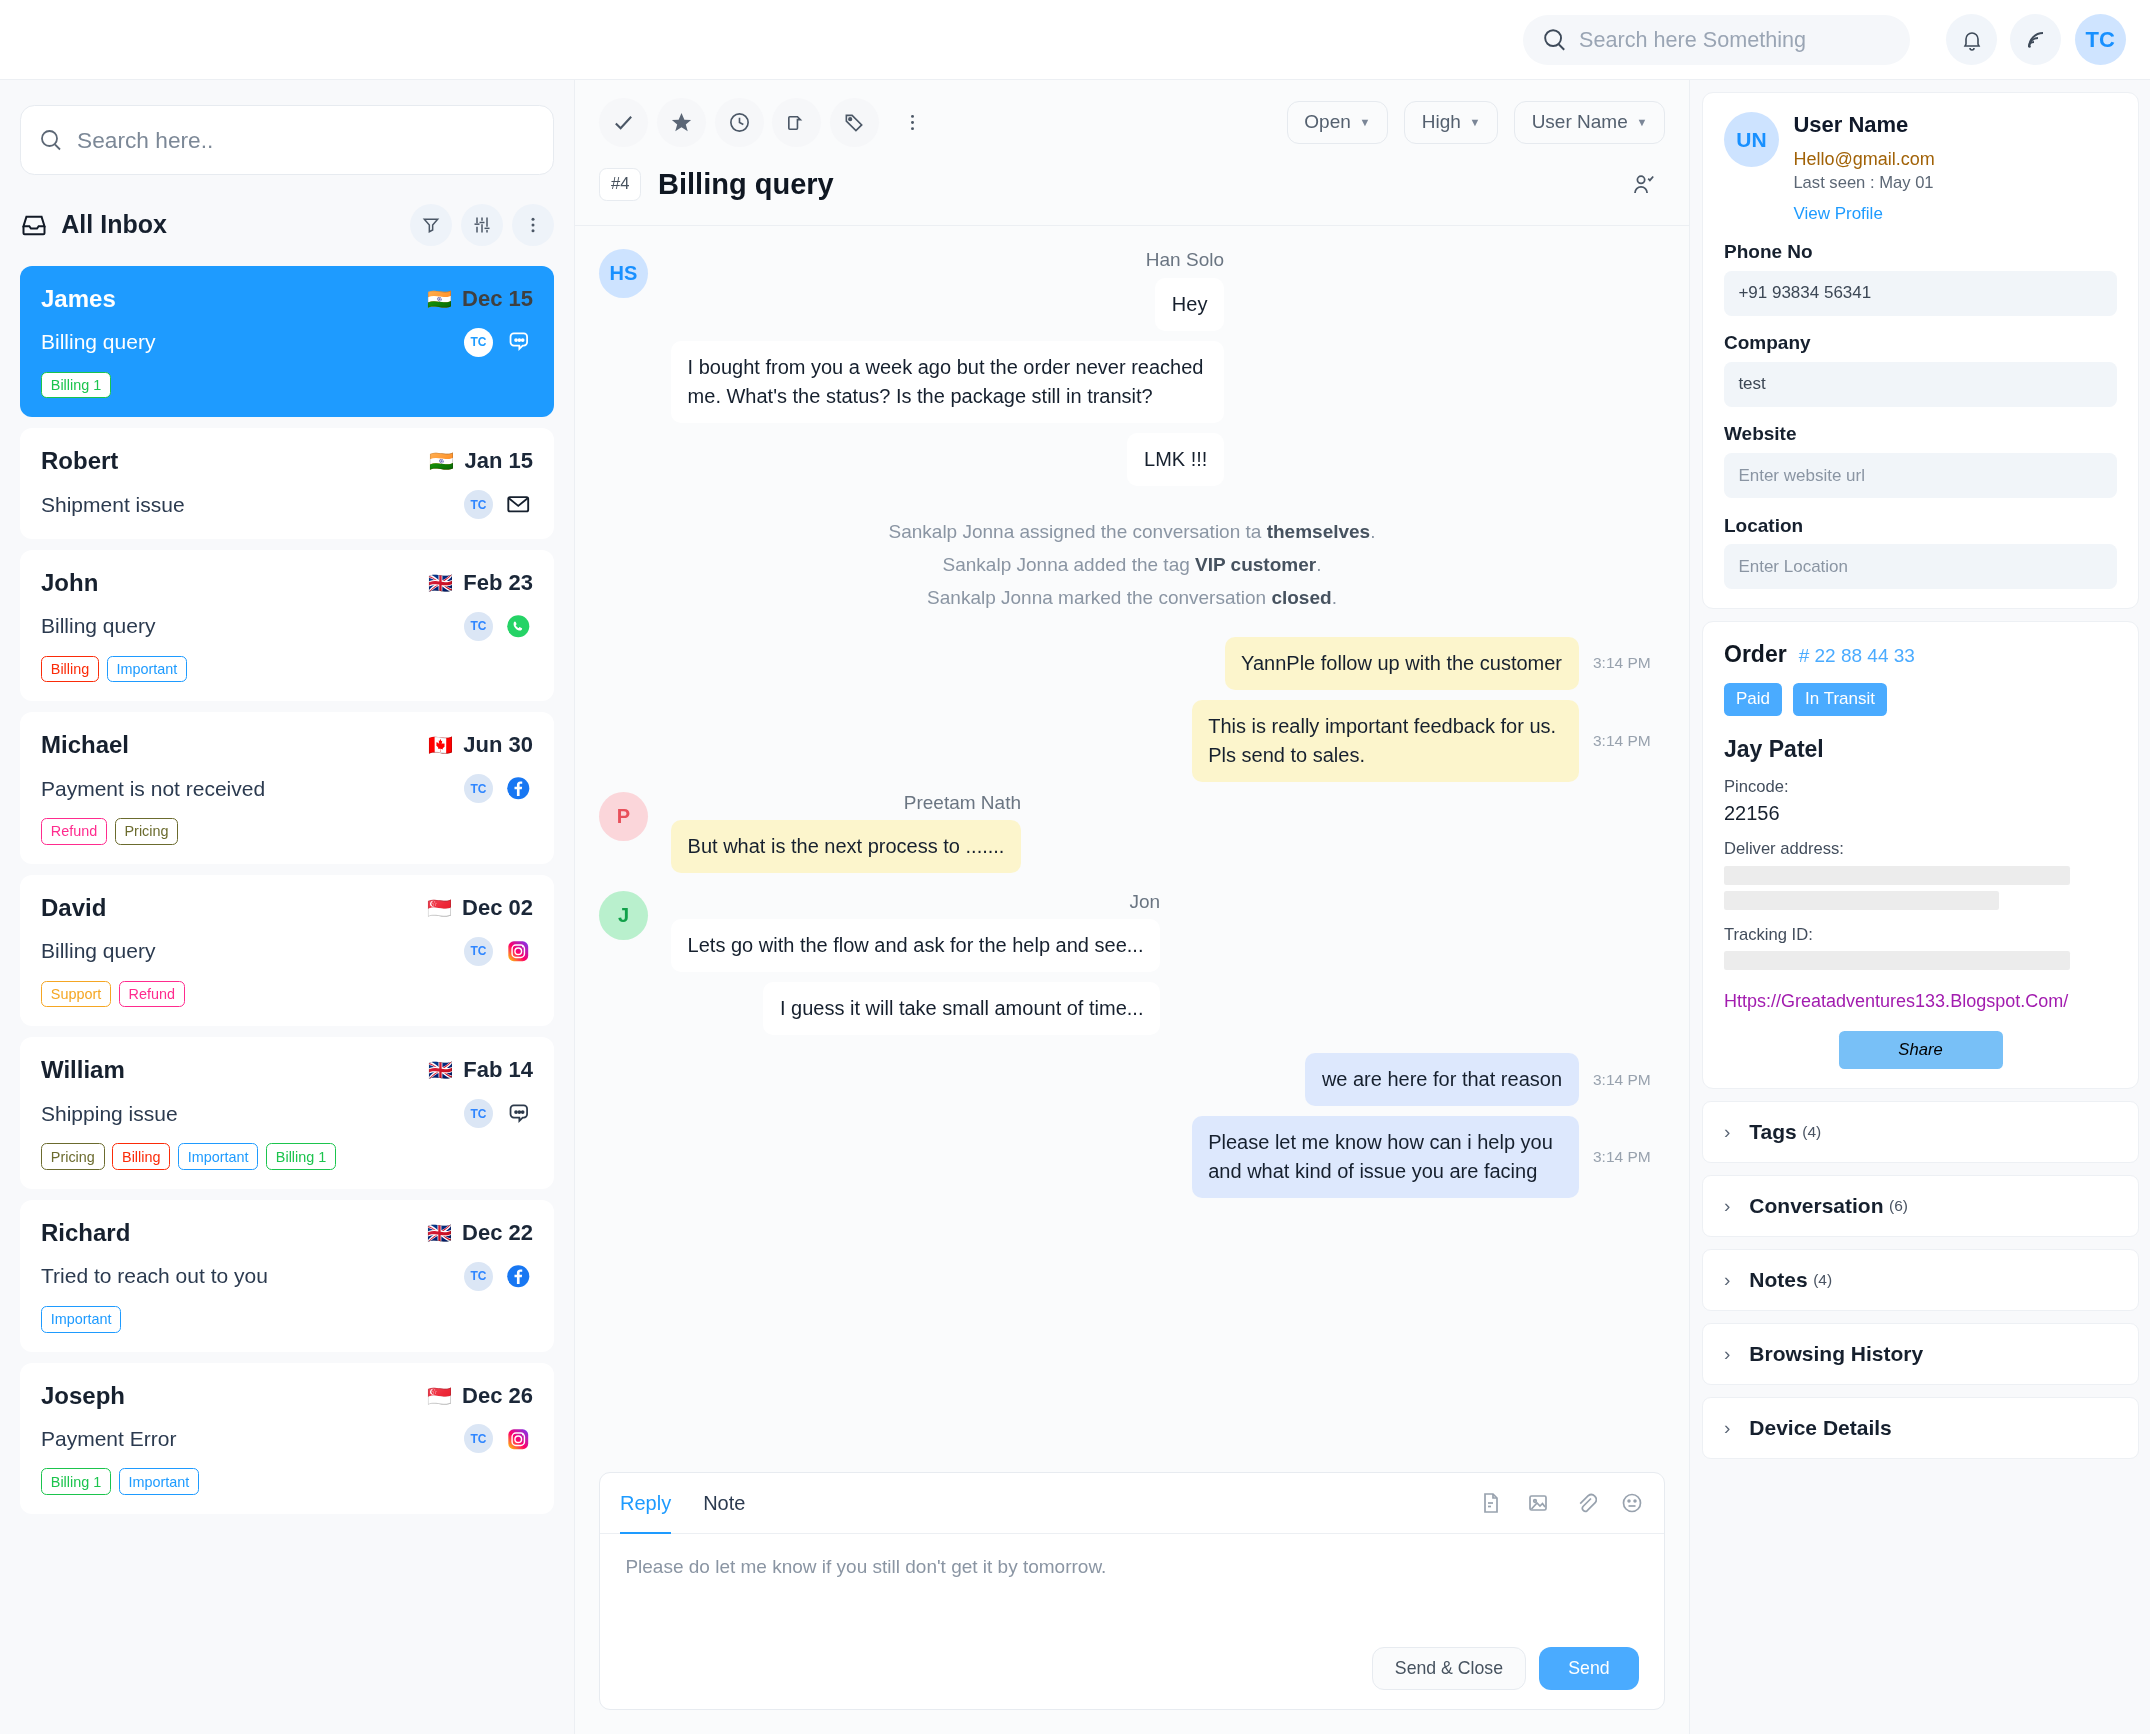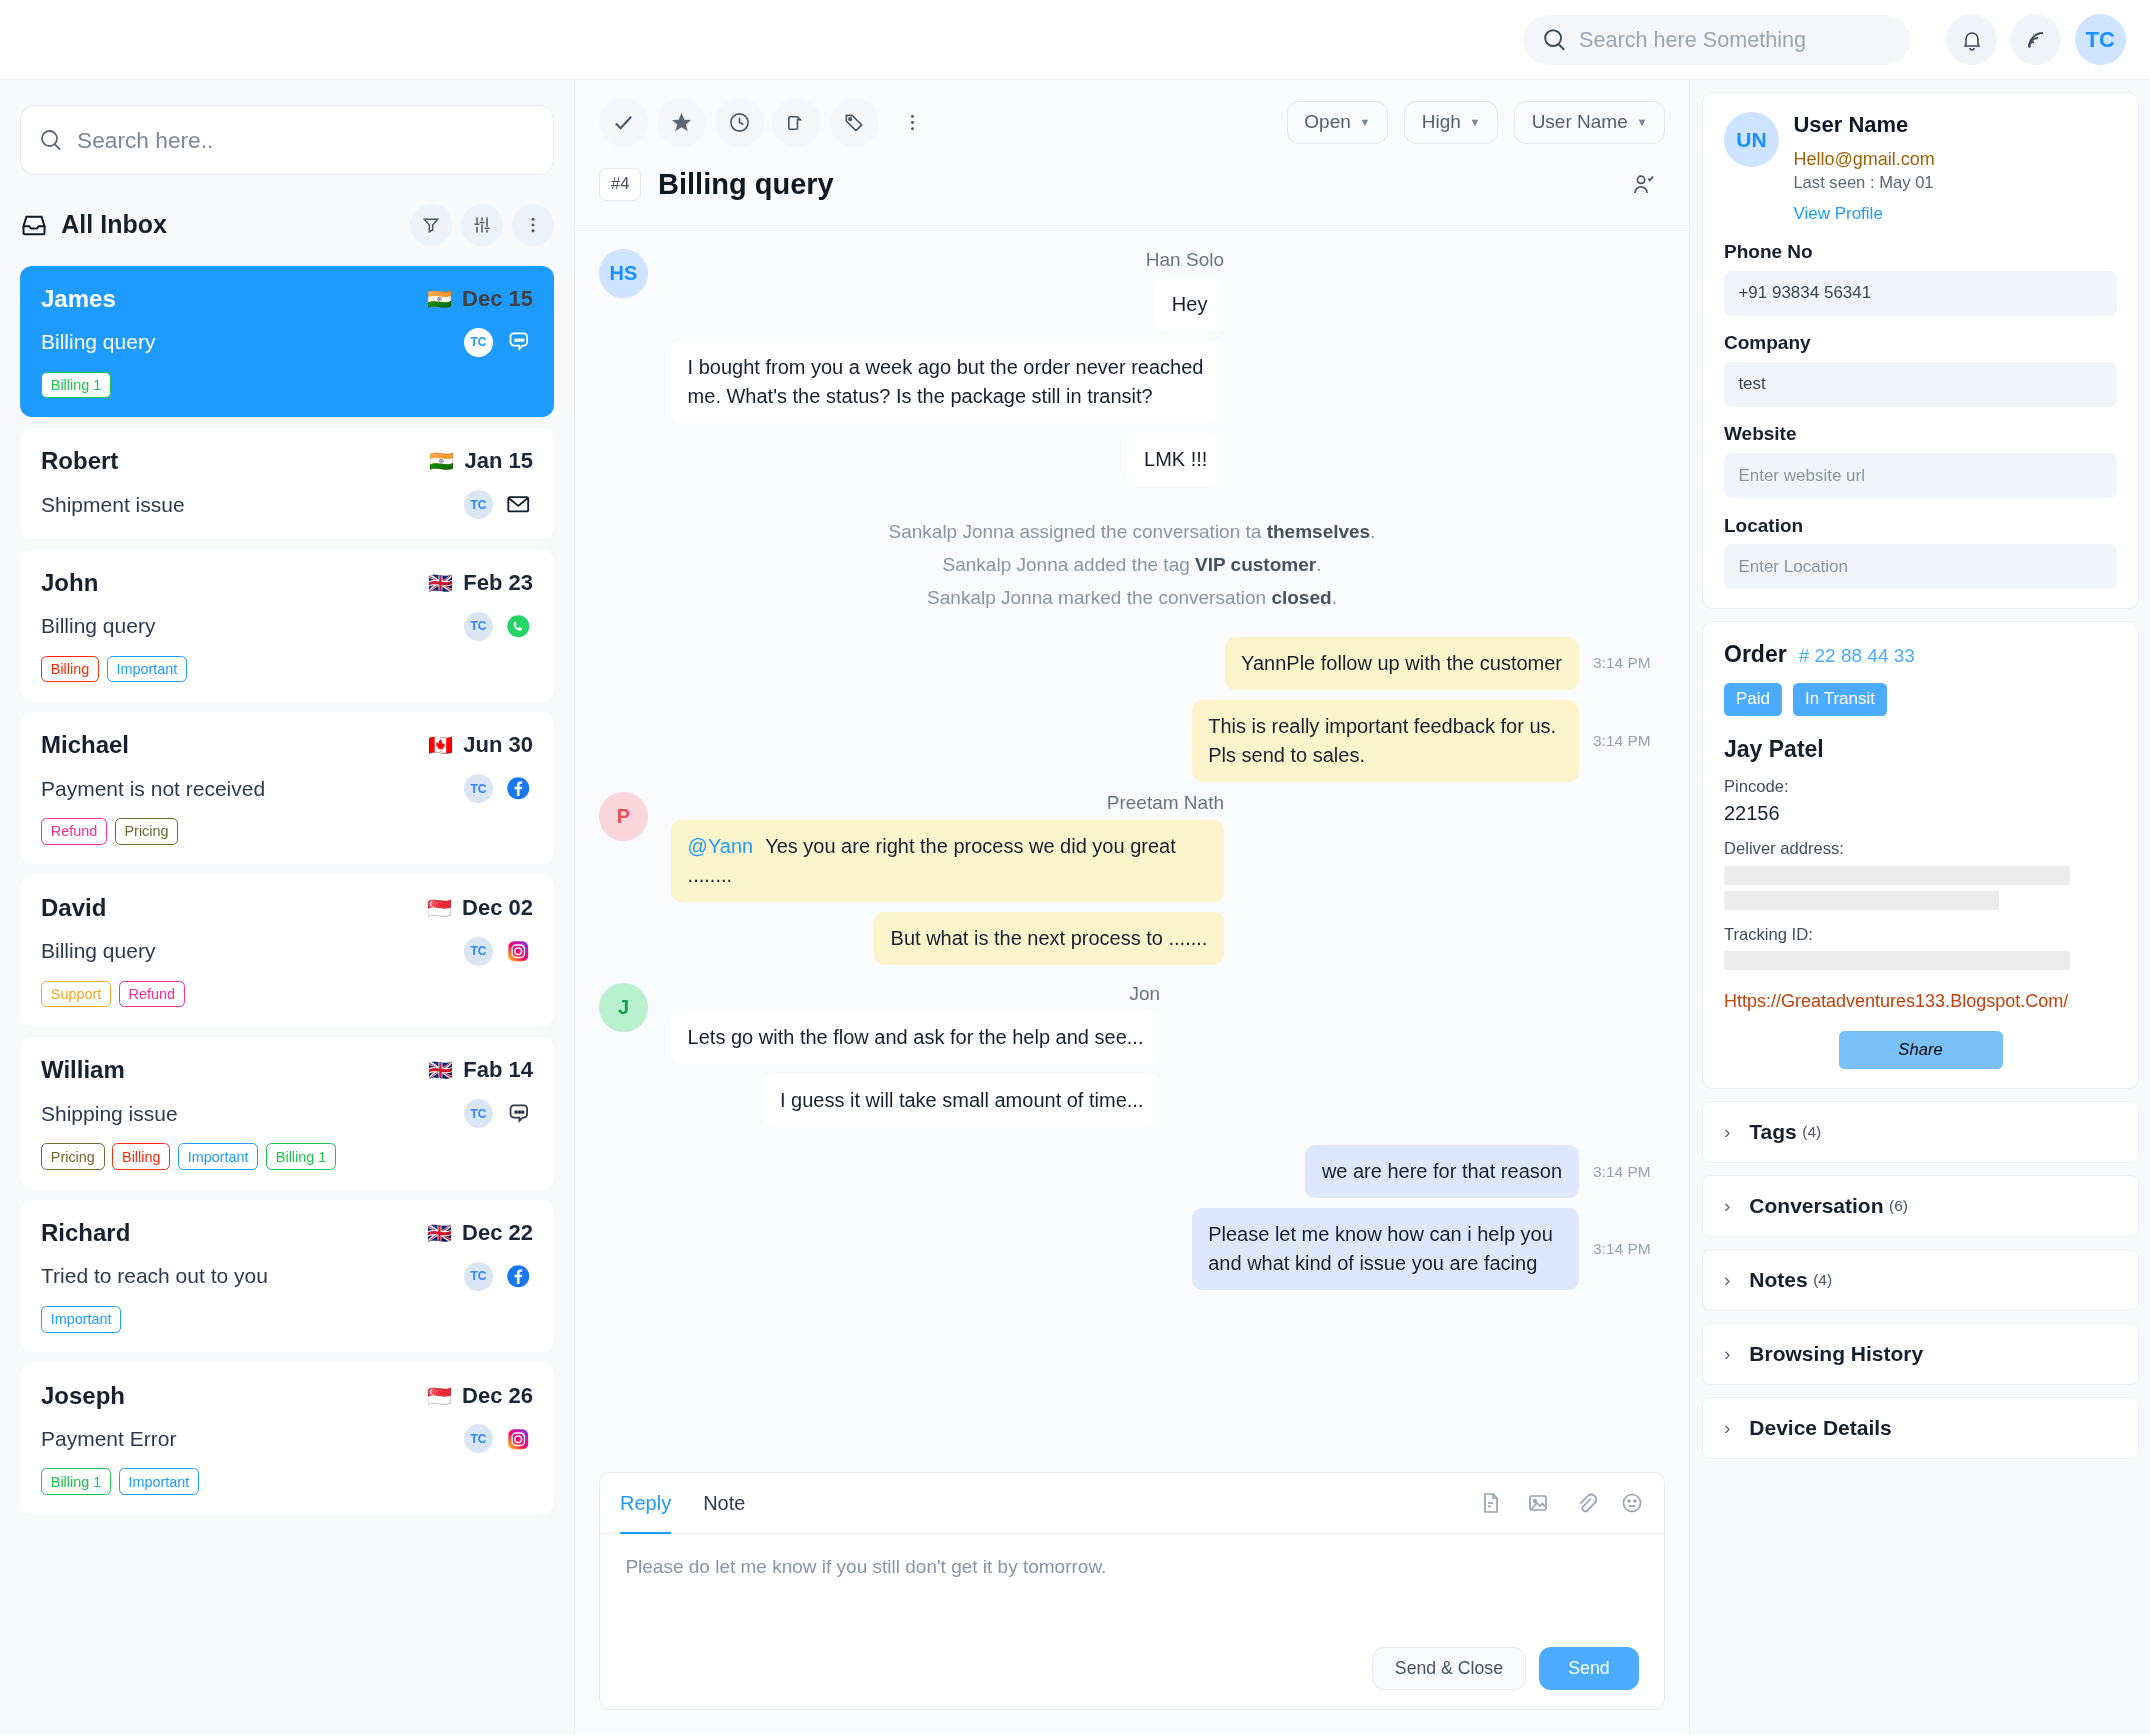--- a/index.html
+++ b/index.html
@@ -217,21 +217,21 @@
   .fbox.ph { color: #8a95a3; }
   .ord-head { display: flex; align-items: baseline; gap: 12px; }
   .ord-title { font-size: 23px; font-weight: 700; color: #0f1722; }
   .ord-num { font-size: 19px; color: #4aabff; }
   .chips { display: flex; gap: 11px; margin-top: 14.4px; }
   .chip { background: #4aabff; color: #fff; border-radius: 5.5px; padding: 6.6px 12px; font-size: 17px; }
   .cust-name { font-size: 23px; font-weight: 600; color: #16202e; margin-top: 20px; }
   .k { font-size: 16.6px; color: #424d5c; margin-top: 14.4px; }
   .v { font-size: 20px; color: #16202e; margin-top: 4.4px; }
   .skel { background: #ececec; height: 19px; border-radius: 2.2px; margin-top: 6.6px; }
-  .ordlink { color: #c2410c; font-size: 18px; line-height: 1.4; margin-top: 19px; display:block; cursor:pointer;}
+  .ordlink { color: #a21caf; font-size: 18px; line-height: 1.4; margin-top: 19px; display:block; cursor:pointer;}
   .share-btn {
     display: block; margin: 16.6px auto 0 auto; width: 164px;
     background: #78c0f7; color: #000000; border: none; border-radius: 5.5px;
     padding: 8.8px 0; font-size: 16.6px; cursor: pointer; font-style: italic;
   }
   .acc {
     background: #fff; border: 1.1px solid #edf0f4; border-radius: 8.8px;
     height: 62px; display: flex; align-items: center;
     padding: 0 21px; margin-bottom: 12px; cursor: pointer;
   }
@@ -634,21 +634,20 @@
         <div class="row-right">
           <div class="bub outnote w520"><span>This is really important feedback for us. Pls send to sales.</span></div>
           <span class="time">3:14 PM</span>
         </div>
         <div class="msg-block">
           <div class="av p">
             <span>P</span>
           </div>
           <div class="msg-col">
             <span class="sender">Preetam Nath</span>
-            <div class="bub note"><span class="mention">@Yann</span><span>Yes you are right the process we did you great ........</span></div>
             <div class="bub note"><span>But what is the next process to .......</span></div>
           </div>
         </div>
         <div class="msg-block">
           <div class="av j">
             <span>J</span>
           </div>
           <div class="msg-col">
             <span class="sender">Jon</span>
             <div class="bub">Lets go with the flow and ask for the help and see...</div>

